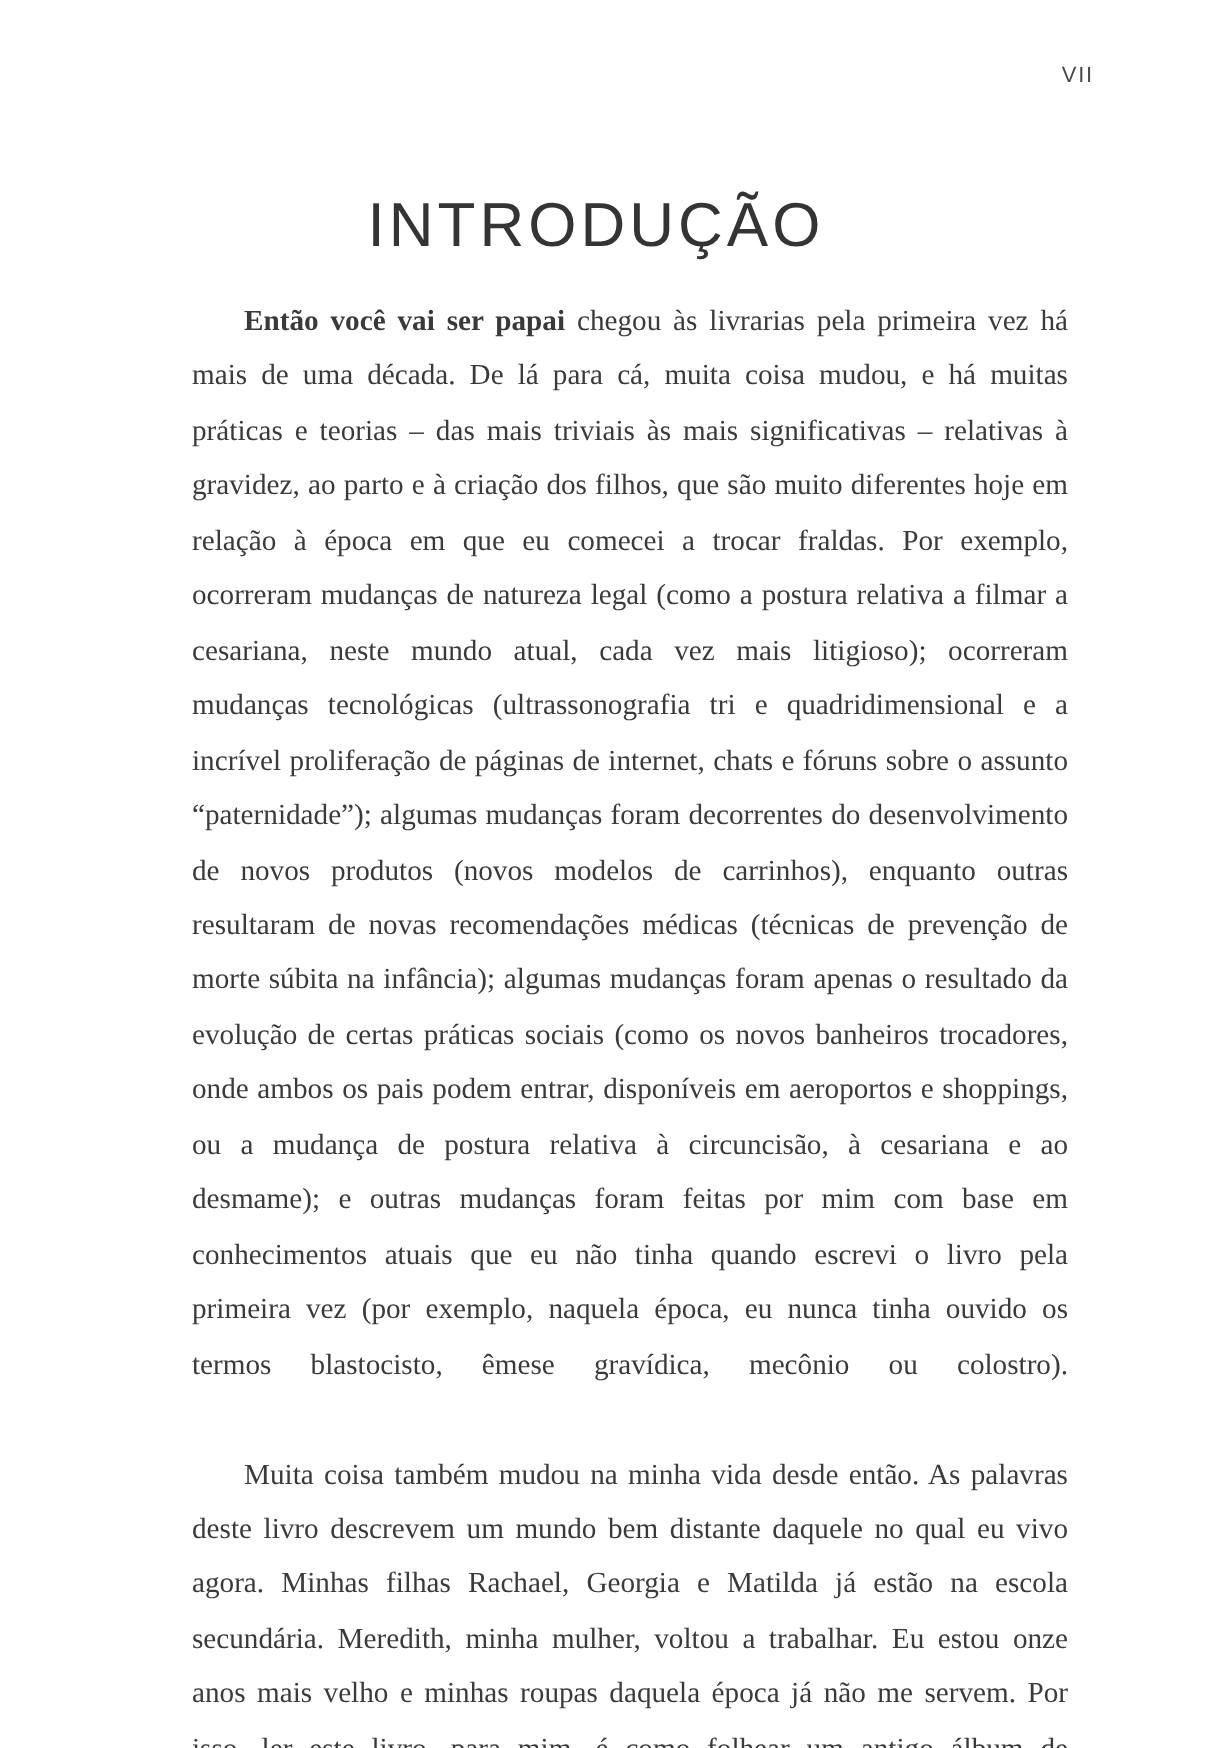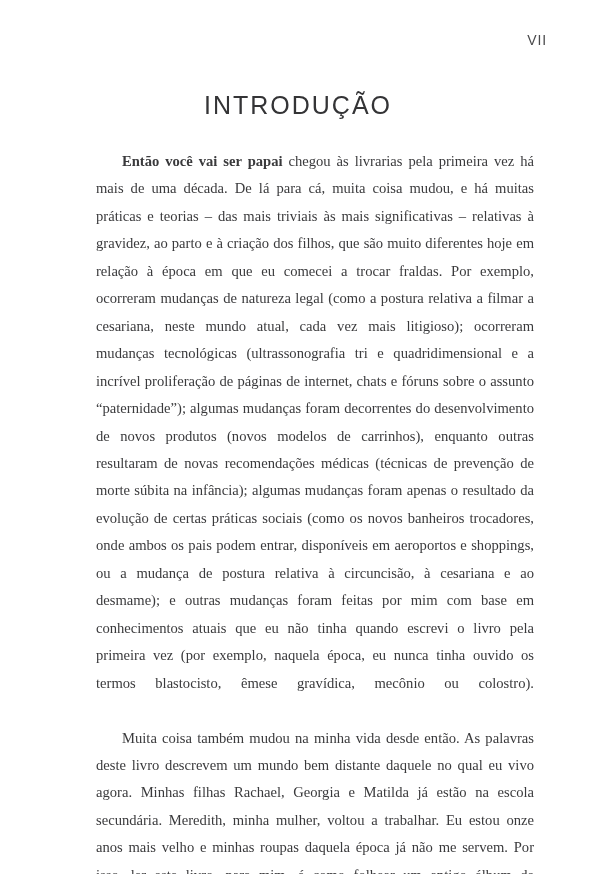--- a/index.html
+++ b/index.html
@@ -21,35 +21,35 @@
   
   .folio {
     position: absolute;
     top: 32px;
     right: 0;
     width: 604px;
     padding-right: 57px;
     box-sizing: border-box;
     text-align: right;
     font-family: "Liberation Sans", sans-serif;
-    font-size: 14px;
+    font-size: 11px;
     font-weight: 400;
     letter-spacing: 0.9px;
     color: #4a4a4c;
   }
 
   
   .chapter-title {
     position: absolute;
     top: 74px;
     left: 0;
     width: 596px;
     text-align: center;
     font-family: "Liberation Sans", sans-serif;
-    font-size: 25px;
+    font-size: 31px;
     font-weight: 300;
     letter-spacing: 2.0px;
     color: #343436;
     white-space: nowrap;
   }
 
   
   .textblock {
     position: absolute;
     top: 148px;

